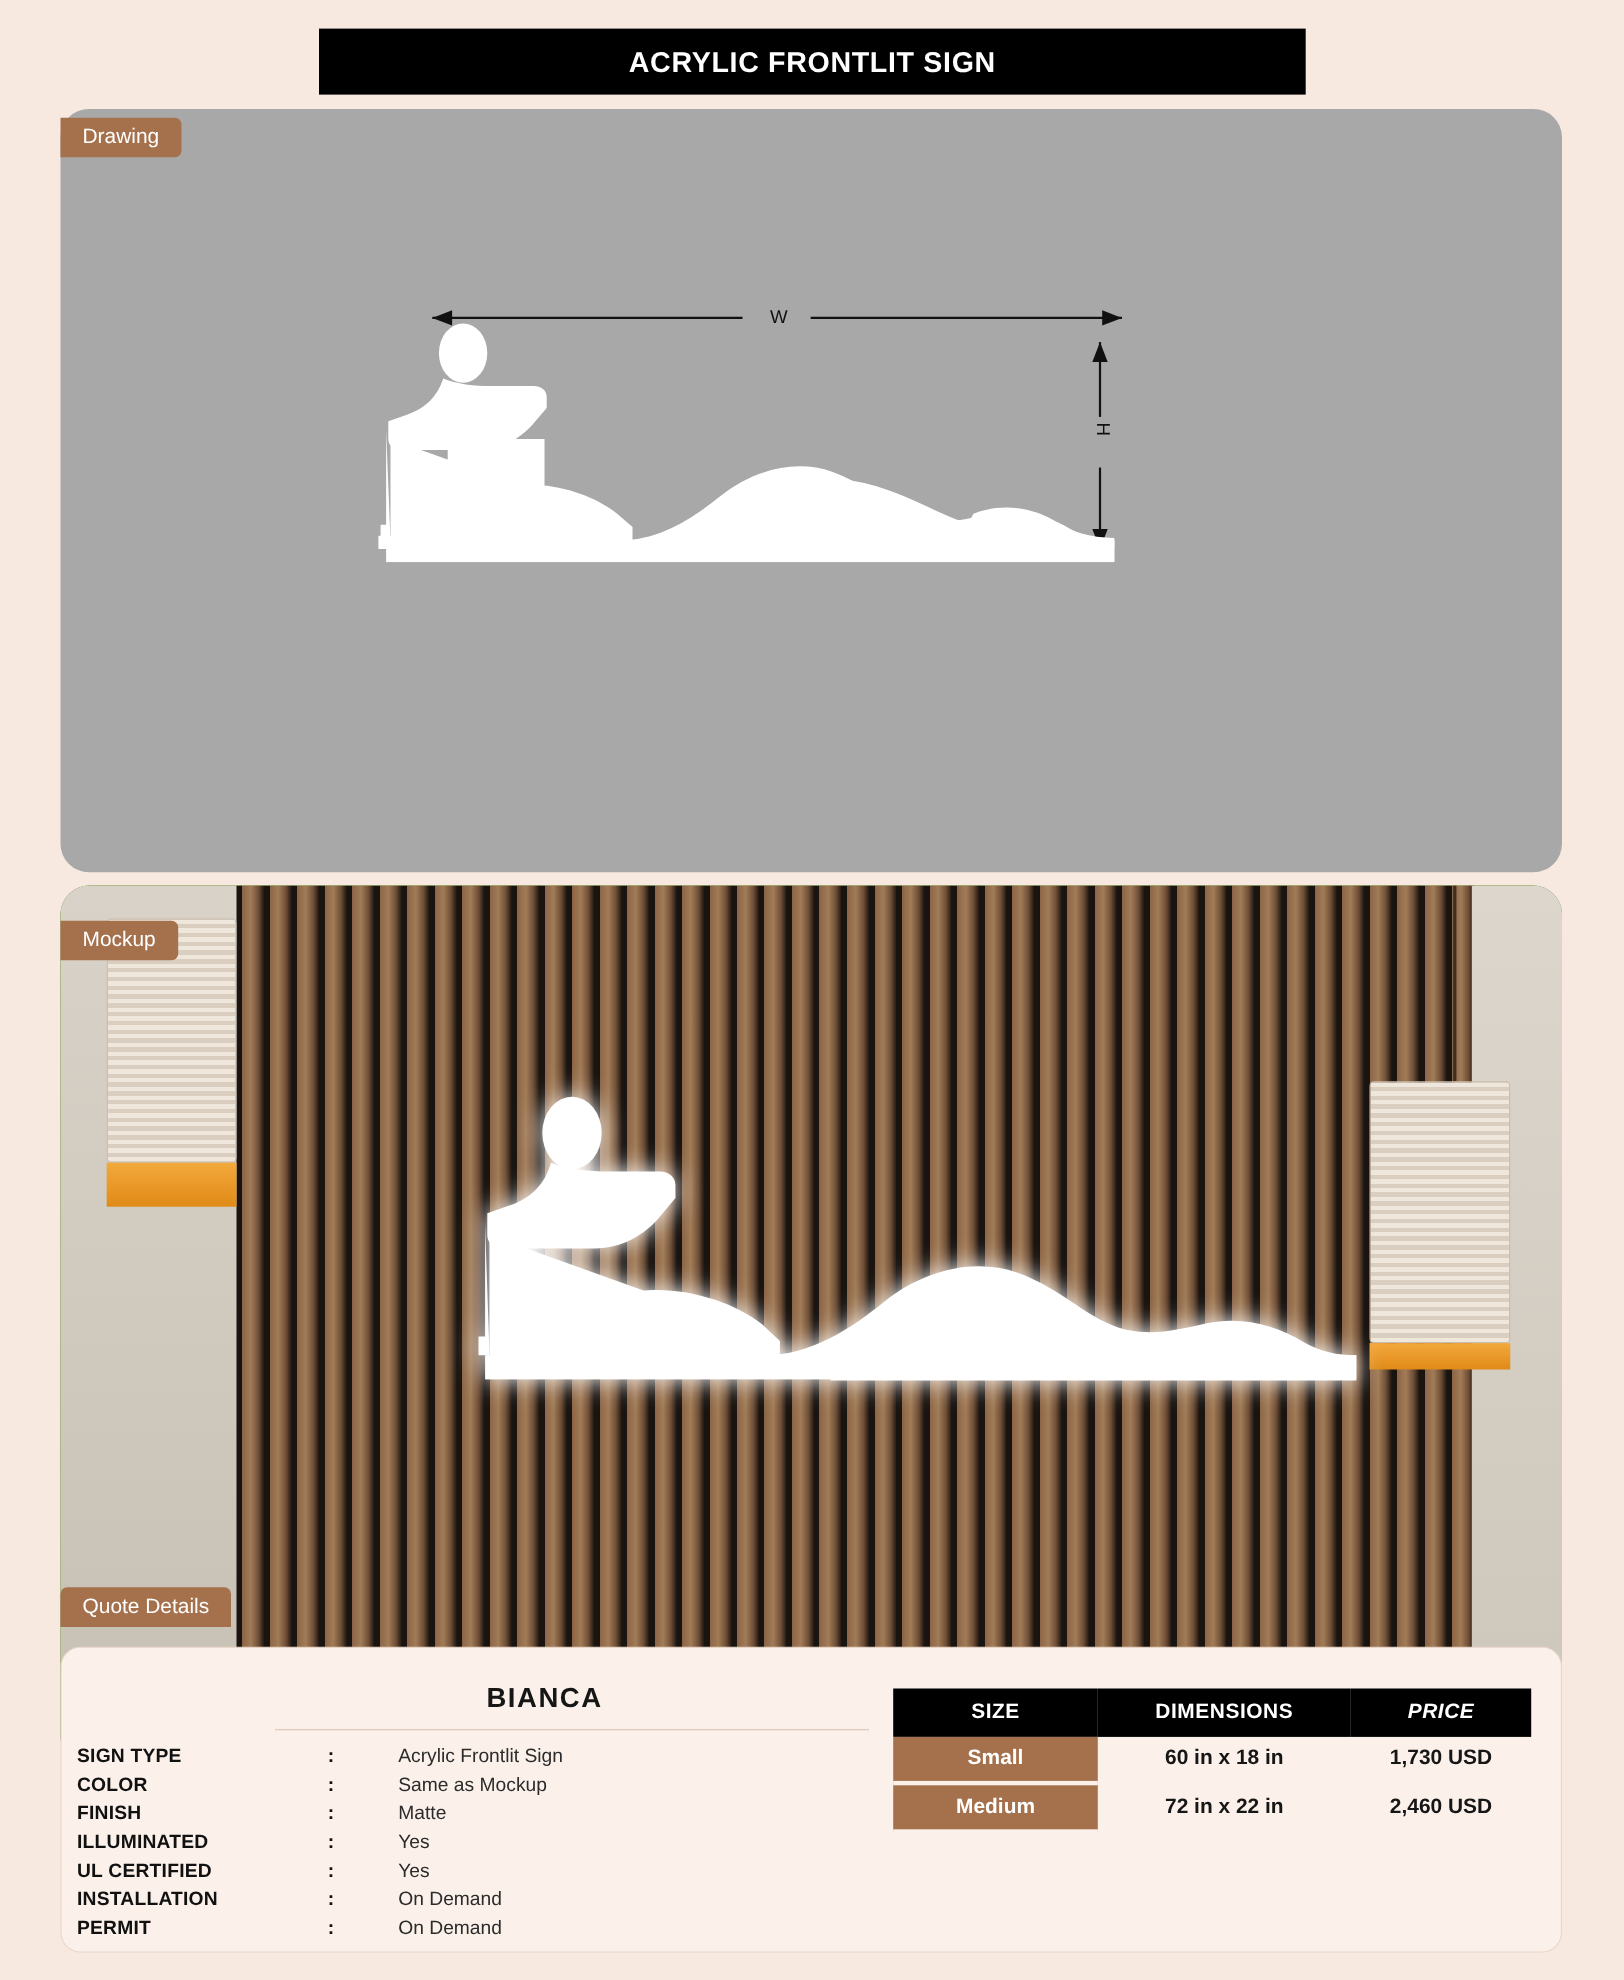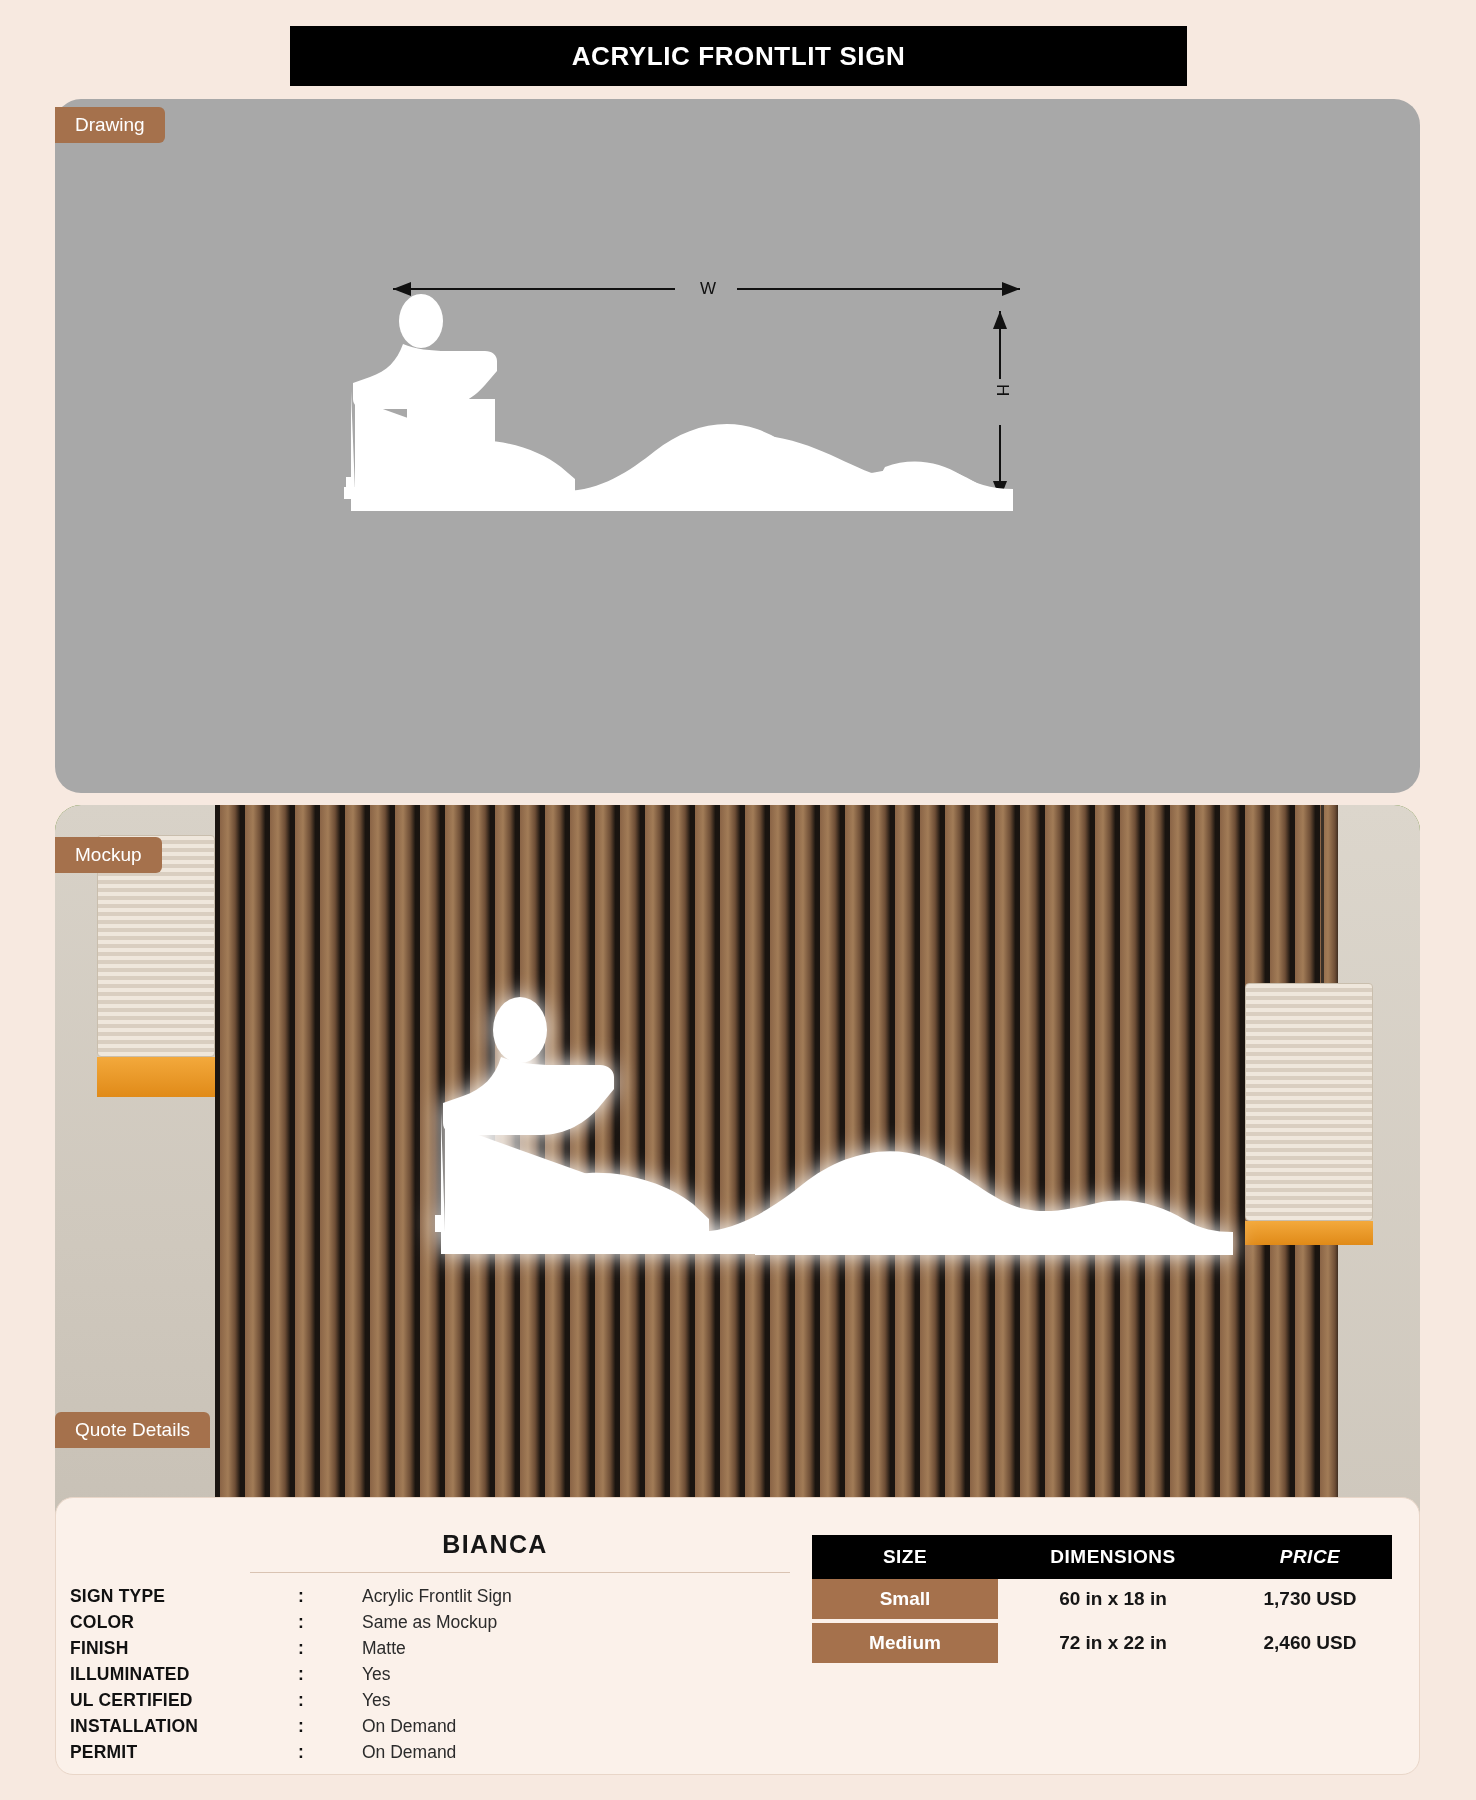--- a/index.html
+++ b/index.html
@@ -123,21 +123,21 @@
   
   #quote-panel {
     left: 55px;
     top: 1497px;
     width: 1365px;
     height: 278px;
     background: #fbf1ea;
     border: 1px solid #e9d6c8;
     border-radius: 18px;
   }
-  #quote-tab { left: 55px; top: 1412px; border-radius: 6px 6px 0 0; }
+  #quote-tab { left: 55px; top: 1443px; border-radius: 6px 6px 0 0; }
 
   .brand-name {
     position: absolute;
     left: 250px; top: 1530px;
     width: 490px;
     text-align: center;
     font-size: 25px;
     font-weight: bold;
     color: #161616;
     letter-spacing: 1.4px;

